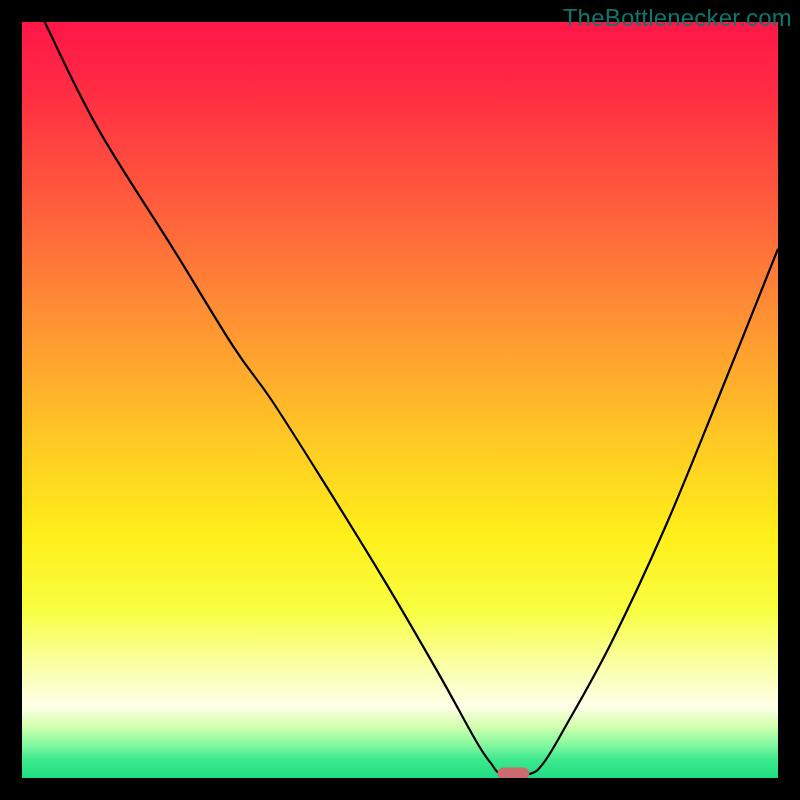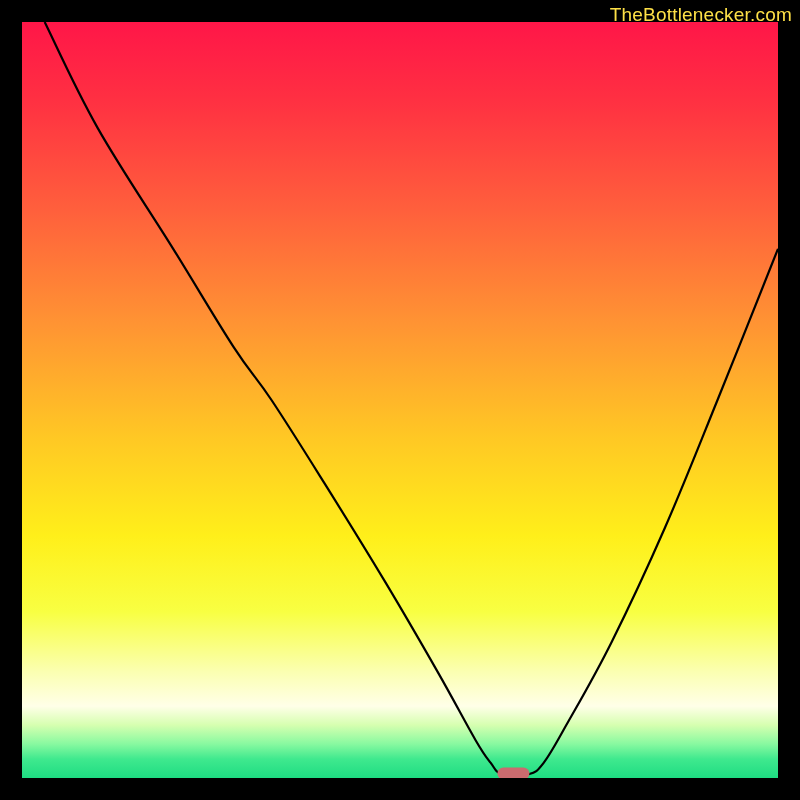--- a/index.html
+++ b/index.html
@@ -21,22 +21,22 @@
     position: absolute;
     left: 22px;
     top: 22px;
     width: 756px;
     height: 756px;
   }
   .watermark {
     position: absolute;
     top: 4px;
     right: 8px;
-    color: #fde047;
-    font-size: 19px;
+    color: #0f766e;
+    font-size: 24px;
     font-weight: 400;
     letter-spacing: 0.2px;
     z-index: 10;
   }
 </style>
 </head>
 <body>
 
 <div class="frame">
   <div class="watermark">TheBottlenecker.com</div>

